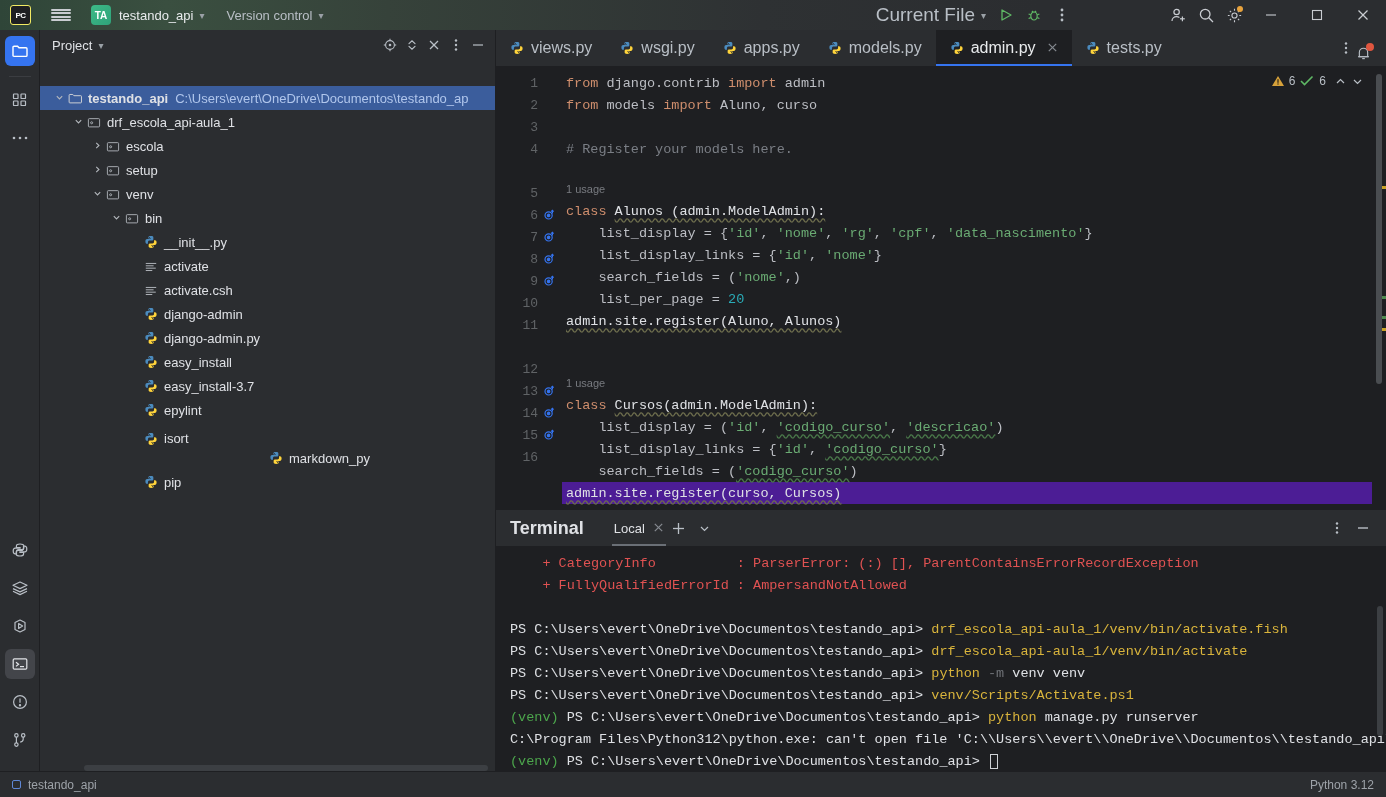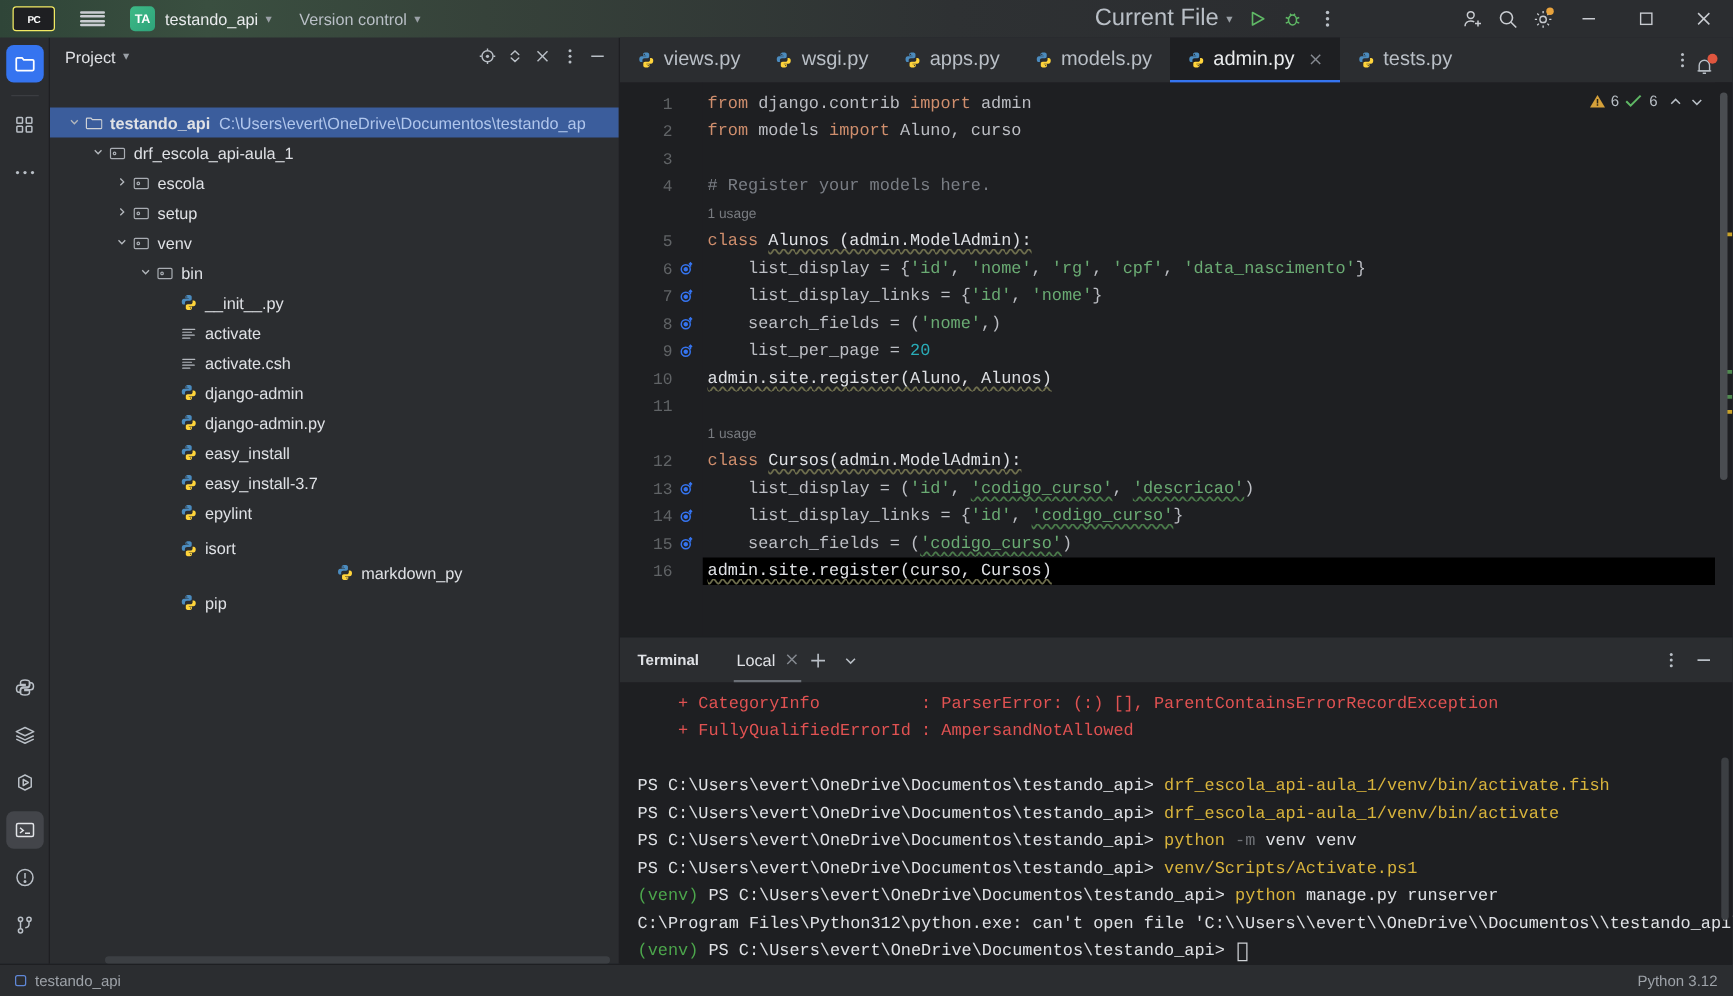--- a/index.html
+++ b/index.html
@@ -12,21 +12,21 @@
   }
   .app { position: relative; width: 1386px; height: 797px; display: flex; flex-direction: column; }
 
   
   .topbar {
     height: 30px; flex: 0 0 30px;
     background: linear-gradient(90deg, #2f4538 0%, #3a4f40 12%, #36423a 28%, #2e3133 55%, #2b2d30 75%);
     display: flex; align-items: center; position: relative;
   }
   .pc-logo {
-    width: 34px; height: 20px; margin-left: 10px;
+    width: 21px; height: 20px; margin-left: 10px;
     border: 1.5px solid #f2ea63; border-radius: 3px;
     background: #1e1f22;
     display: flex; align-items: center; justify-content: center;
     font-size: 8px; font-weight: bold; color: #fff; letter-spacing: -0.5px;
   }
   .burger { margin-left: 20px; width: 20px; height: 16px; display: flex; flex-direction: column; justify-content: space-between; padding: 2px 0; cursor: pointer;}
   .burger span { display: block; height: 2px; background: #c9ccd1; border-radius: 1px; }
   .proj-badge {
     width: 20px; height: 20px; margin-left: 20px; border-radius: 4px;
     background: linear-gradient(135deg,#3dba87,#2fa37a);
@@ -80,38 +80,38 @@
   .etab.active:after { content:""; position: absolute; left: 0; right: 0; bottom: 0; height: 2px; background: #3574f0; }
   .tab-close { font-size: 13px; color: #868a91; margin-left: 4px; }
   .tabbar-right { margin-left: auto; display: flex; align-items: center; padding-right: 4px; }
 
   .code-wrap { flex: 1 1 auto; position: relative; display: flex; min-height: 0; overflow: hidden; }
   .gutter { width: 66px; flex: 0 0 66px; background: #1e1f22; padding-top: 6px; position: relative; }
   .code-col { flex: 1 1 auto; position: relative; padding-top: 6px; background: #1e1f22; overflow: hidden; }
   .ln-row { height: 22px; display: flex; align-items: center; justify-content: flex-end; padding-right: 6px; font: 13px "Liberation Mono", monospace; color: #606366; gap: 4px; }
   .ln-row .gmark { width: 14px; display: flex; align-items: center; justify-content: center; }
   .cd-row { height: 22px; display: flex; align-items: center; font: 13.5px "Liberation Mono", monospace; white-space: pre; padding-left: 4px; }
-  .cd-row.cur { background: #000000; }
-  .inlay { height: 22px; display: flex; align-items: center; font: 11px "Liberation Sans", sans-serif; color: #787b80; padding-left: 4px; }
+  .cd-row.cur { background: #4c1d95; }
+  .inlay { height: 22px; display: flex; align-items: center; font: 11px "Liberation Sans", sans-serif; color: #787b80; padding-left: 4px; margin-top: 18px; }
   .kw { color: #cf8e6d; }
   .str { color: #6aab73; }
   .num { color: #2aacb8; }
   .cmt { color: #7a7e85; }
   .pln { color: #bcbec4; }
   .squig { text-decoration: underline wavy #4a7a4a; text-decoration-skip-ink: none; text-underline-offset: 3px; }
   .squig-w { text-decoration: underline wavy #6e6e4d; text-decoration-skip-ink: none; text-underline-offset: 3px; }
   .ed-status { position: absolute; right: 22px; top: 8px; display: flex; align-items: center; gap: 4px; font: 12px "Liberation Sans", sans-serif; color: #b9bfc6; z-index: 5; }
   .ed-scroll { position: absolute; right: 4px; top: 8px; width: 6px; height: 310px; background: #4a4d51; border-radius: 3px; z-index: 4; }
   .right-strip { position: absolute; right: 0; top: 0; bottom: 0; width: 14px; background: #1e1f22; }
   .mk-line { position: absolute; right: 0; width: 8px; height: 3px; }
 
   
   .term-panel { height: 262px; flex: 0 0 262px; background: #1e1f22; display: flex; flex-direction: column; border-top: 1px solid #1e1f22; }
   .term-head { height: 36px; flex: 0 0 36px; background: #2b2d30; display: flex; align-items: center; padding-left: 14px; position: relative; }
-  .term-title { font-size: 12px; color: #dfe1e5; font-weight: bold; }
+  .term-title { font-size: 18px; color: #dfe1e5; font-weight: bold; }
   .term-tab { margin-left: 28px; font-size: 13px; color: #dfe1e5; display: flex; align-items: center; gap: 8px; position: relative; height: 36px; padding: 0 2px; }
   .term-tab:after { content:""; position: absolute; left: 0; right: 0; bottom: 0; height: 2px; background: #6a6f76; }
   .term-act { width: 26px; height: 26px; display: flex; align-items: center; justify-content: center; cursor: pointer; }
   .term-head-right { margin-left: auto; display: flex; align-items: center; padding-right: 10px; }
   .term-body { flex: 1 1 auto; background: #1e1f22; padding: 6px 0 0 14px; font: 13.5px "Liberation Mono", monospace; overflow: hidden; position: relative; }
   .tline { height: 22px; white-space: pre; display: flex; align-items: center; }
   .t-red { color: #e05252; }
   .t-white { color: #dfe1e5; }
   .t-yellow { color: #d9b43c; }
   .t-green { color: #4ca64c; }

